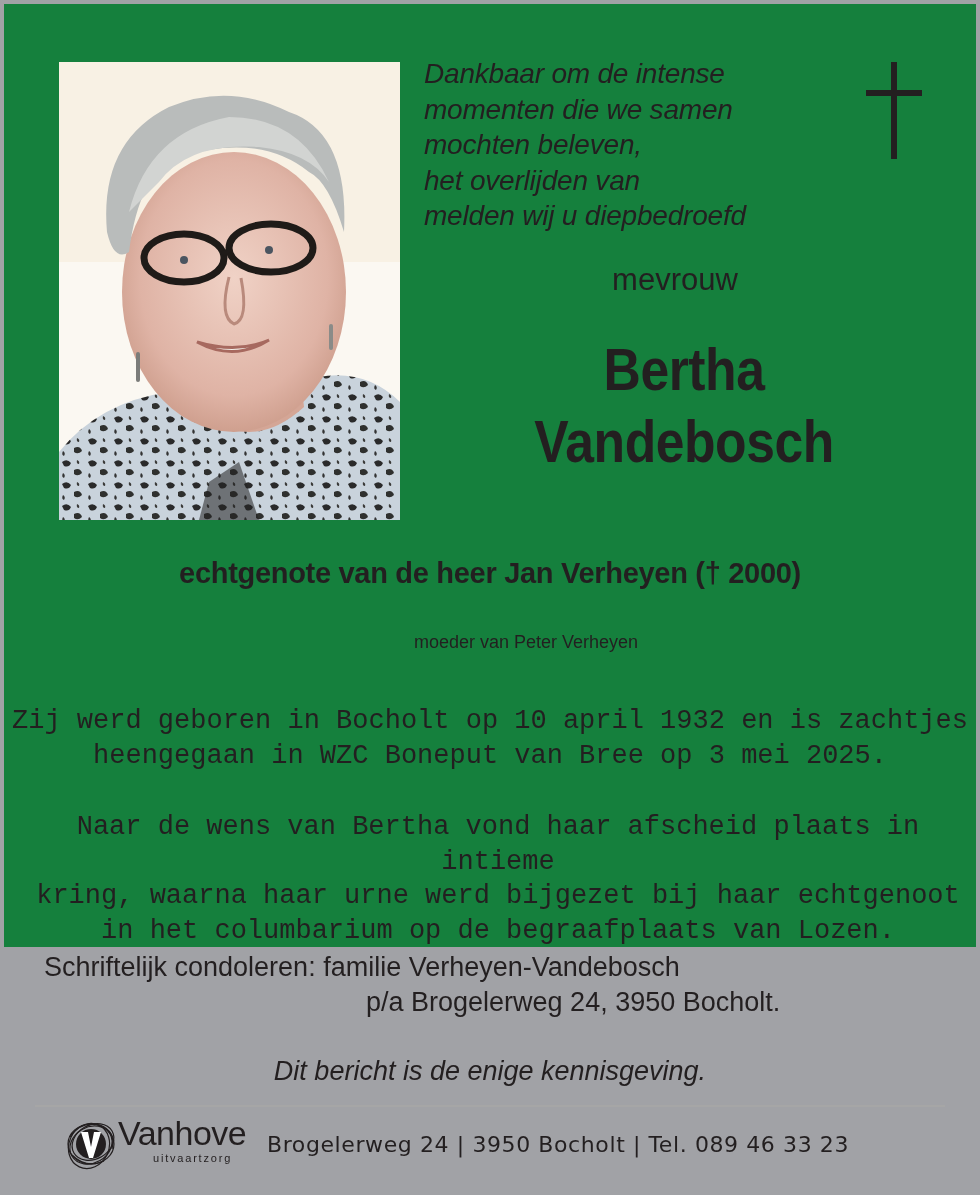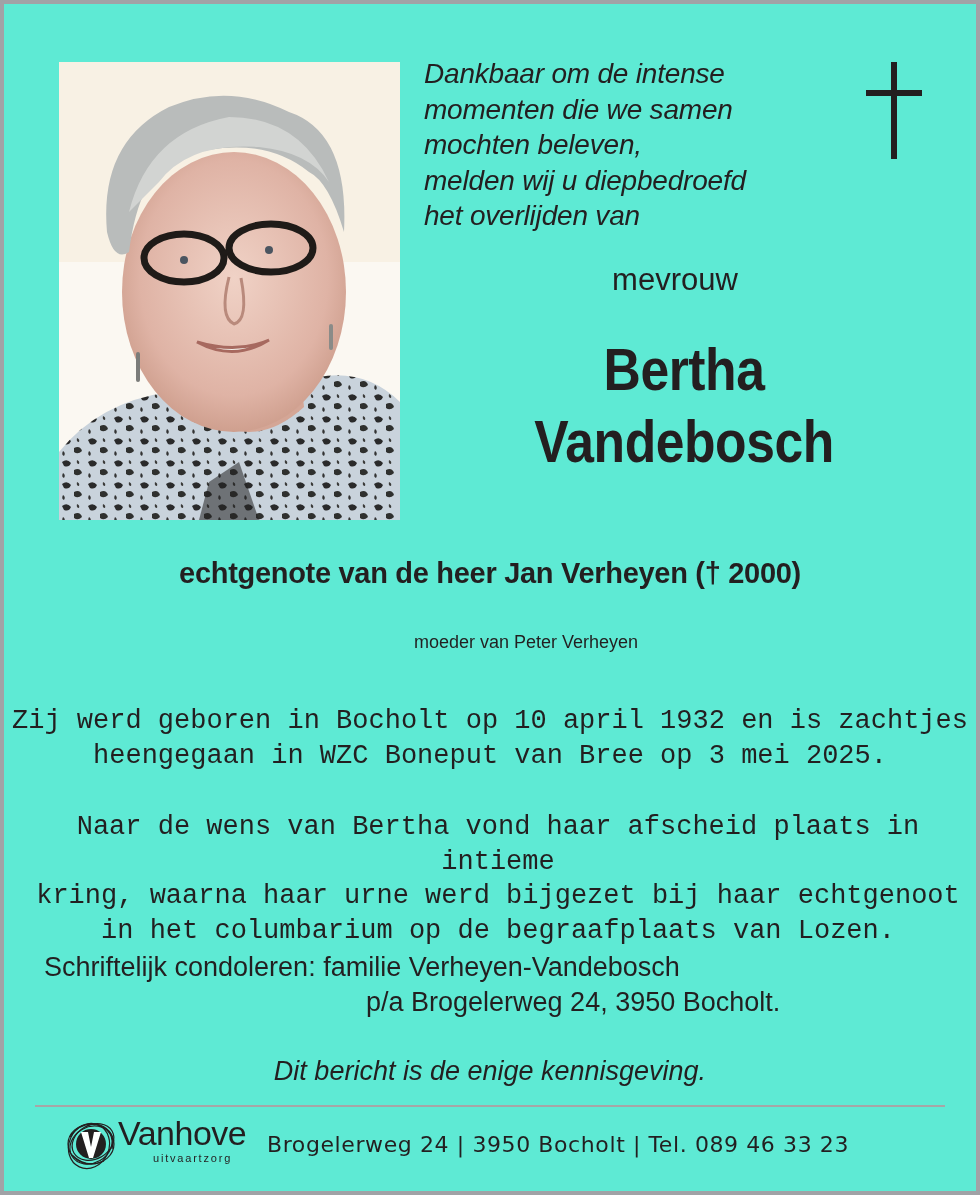--- a/index.html
+++ b/index.html
@@ -7,22 +7,22 @@
     width: 980px; height: 1195px;
     background: #a1a2a6;
     position: relative;
     overflow: hidden;
     font-family: "Liberation Sans", sans-serif;
     color: #231f20;
   }
   .card {
     position: absolute;
     left: 4px; top: 4px;
-    width: 972px; height: 1187px;
-    background: #5eead4;
+    width: 972px; height: 943px;
+    background: #15803d;
   }
   .photo {
     position: absolute;
     left: 55px; top: 58px;
     width: 341px; height: 458px;
     overflow: hidden;
     background: #f8f1e4;
   }
   .photo svg { display: block; }
   .intro {
@@ -168,22 +168,22 @@
 
       <rect x="77" y="290" width="4" height="30" rx="2" fill="#7b7c7a"></rect>
       <rect x="270" y="262" width="4" height="26" rx="2" fill="#8a8b88"></rect>
     </svg>
   </div>
 
   <div class="intro">
     <div>Dankbaar om de intense</div>
     <div>momenten die we samen</div>
     <div>mochten beleven,</div>
+    <div>het overlijden van</div>
     <div>melden wij u diepbedroefd</div>
-    <div>het overlijden van</div>
   </div>
 
   <div class="cross">
     <div class="v"></div>
     <div class="h"></div>
   </div>
 
   <div class="title-prefix">mevrouw</div>
 
   <div class="name">

